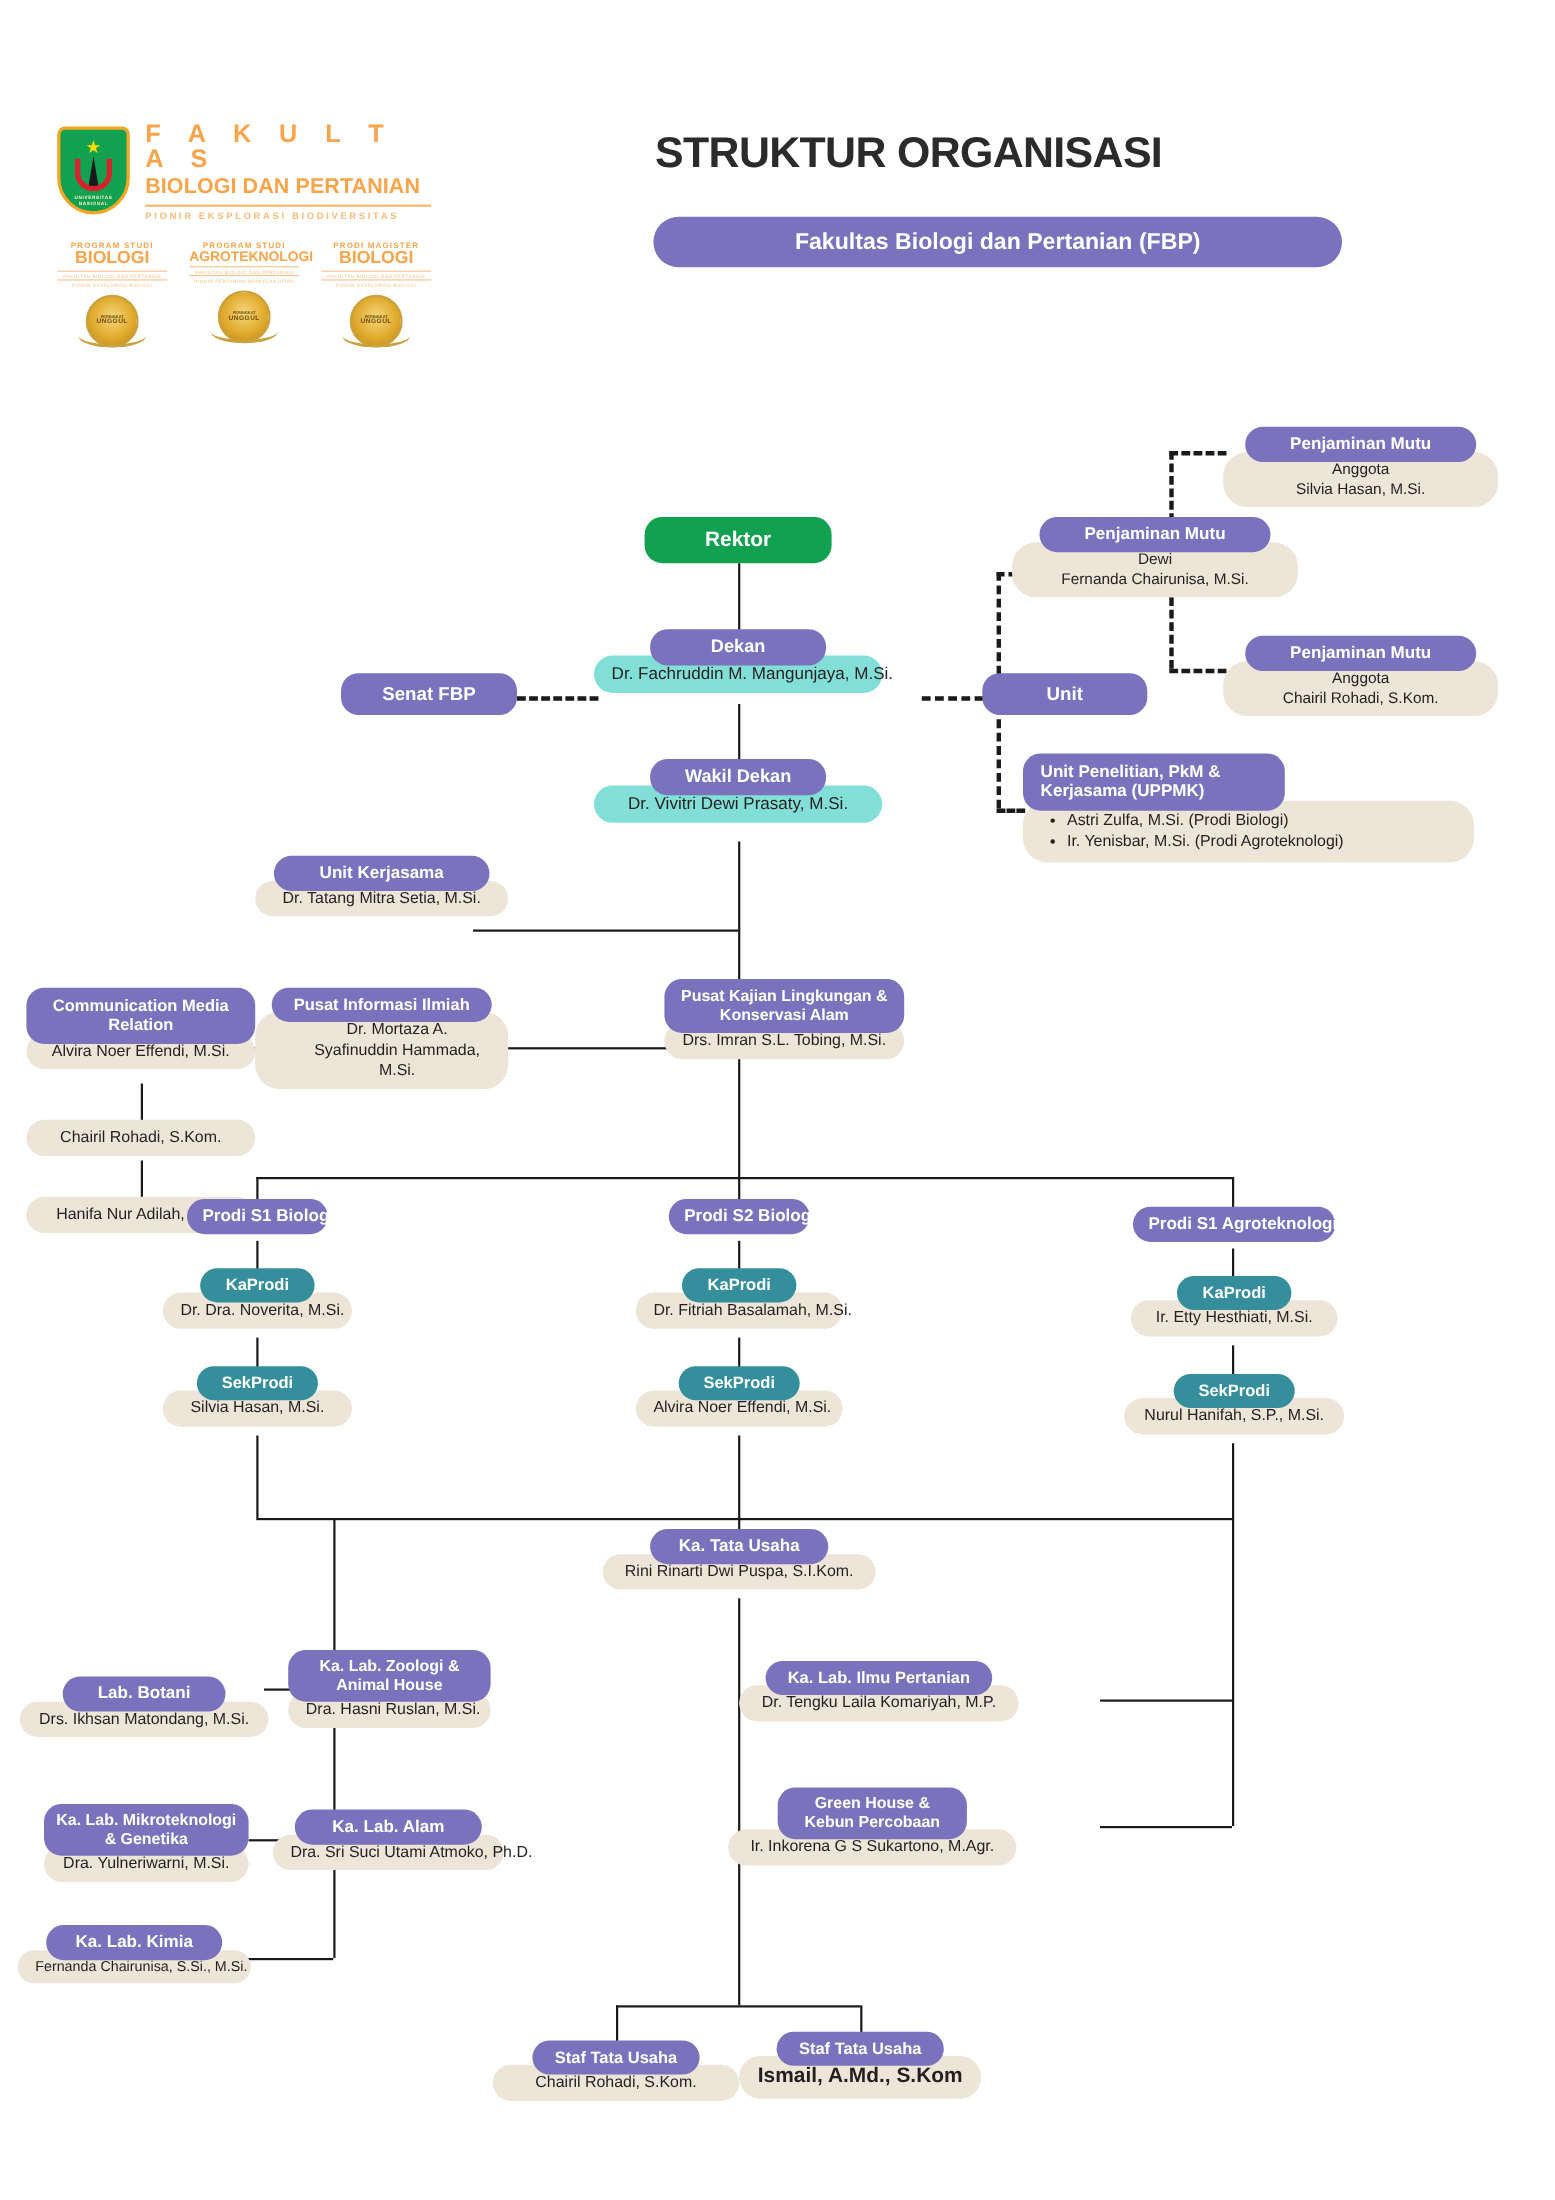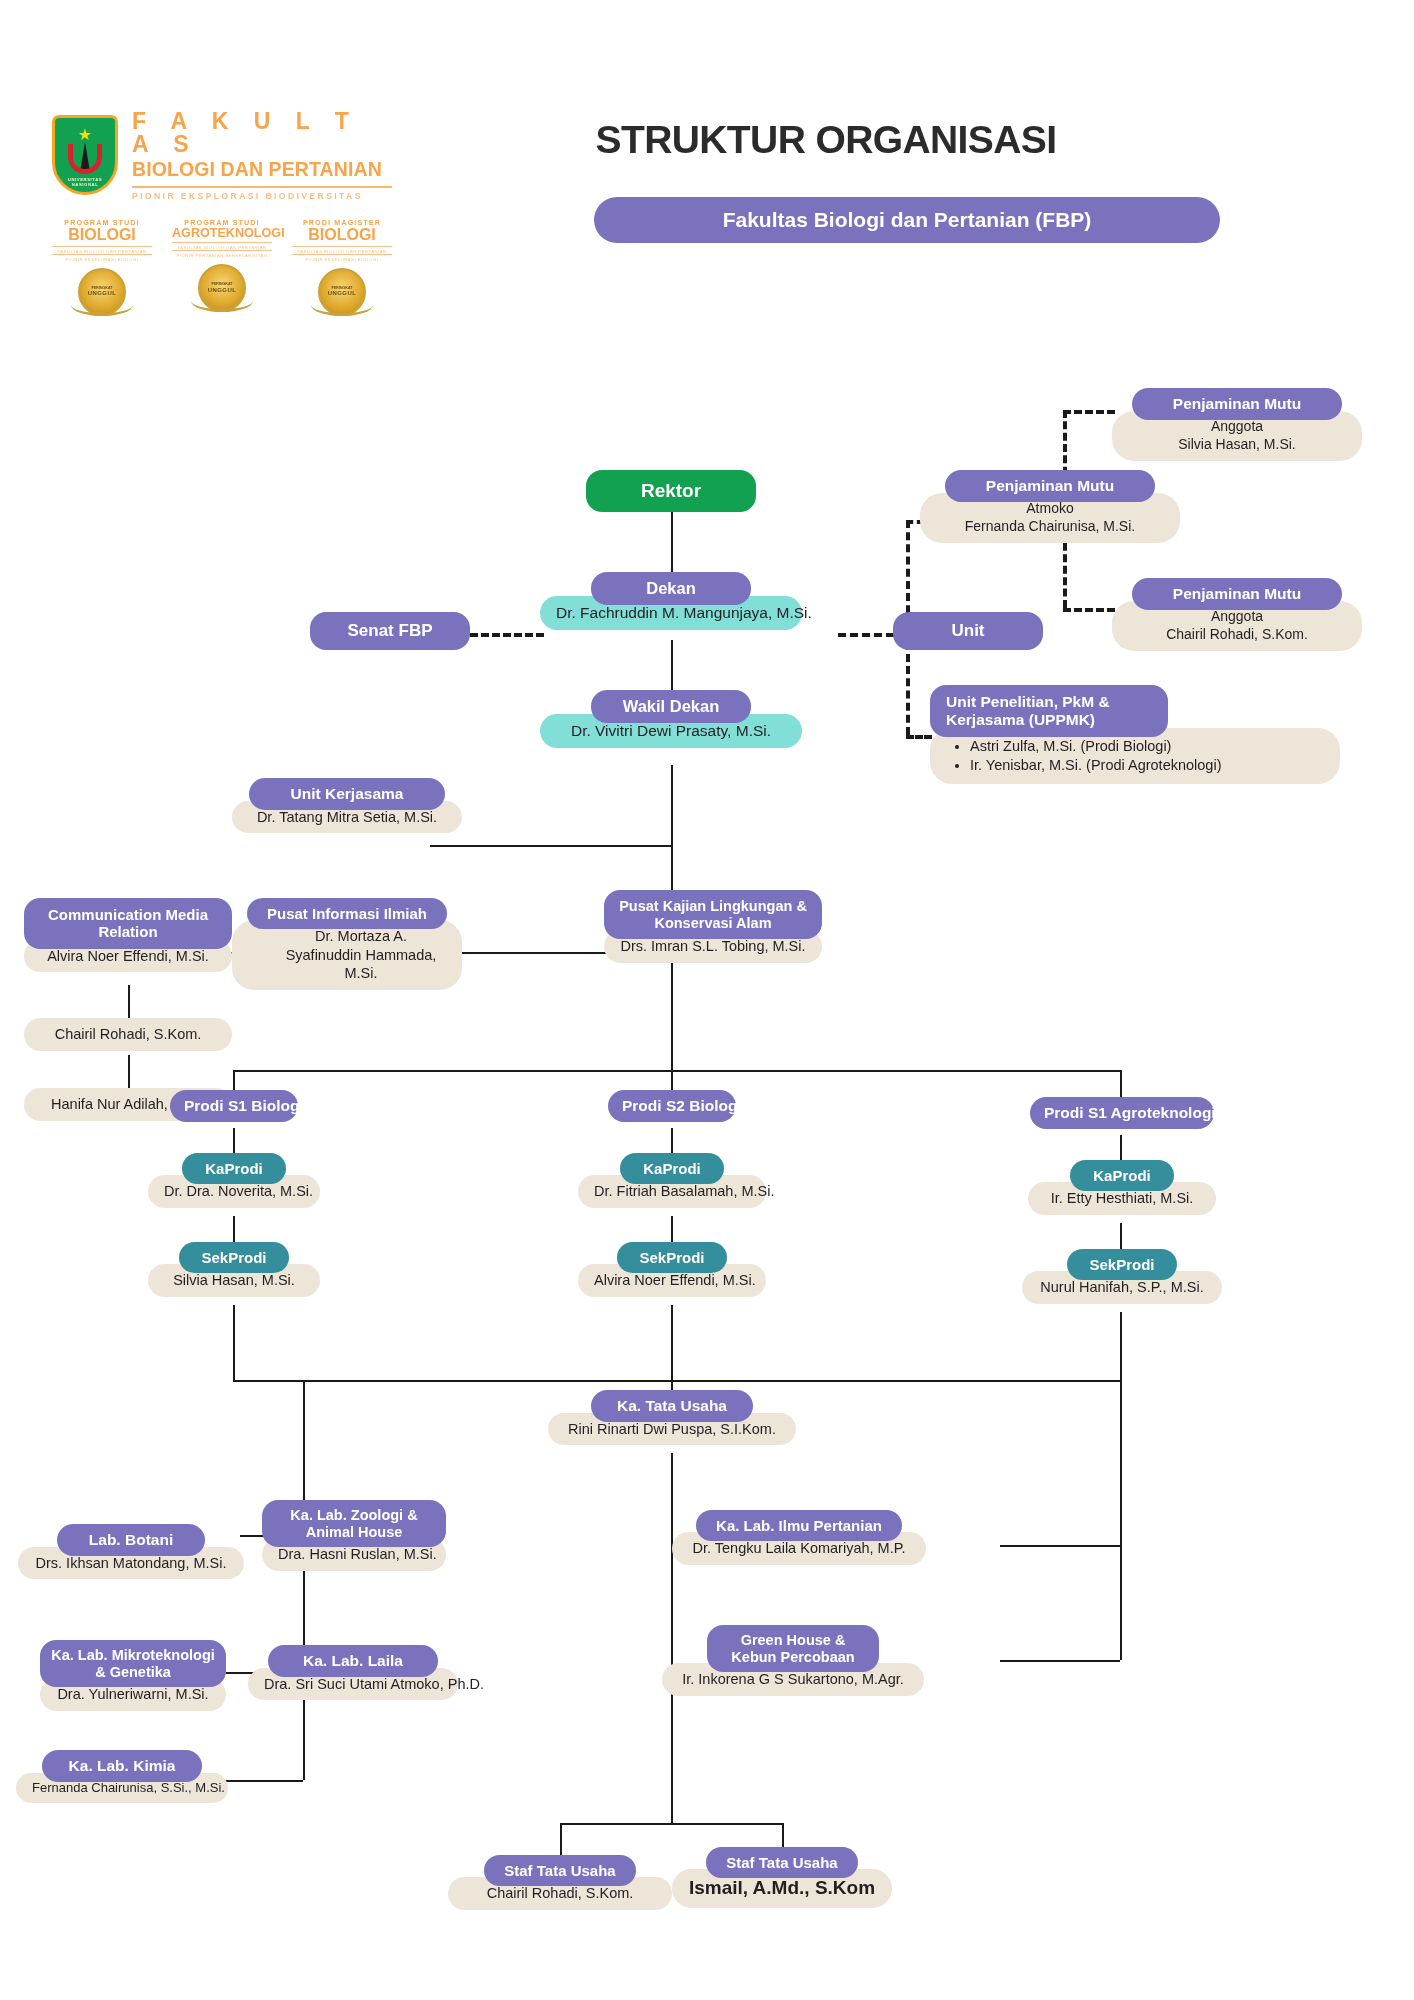--- a/index.html
+++ b/index.html
@@ -297,21 +297,21 @@
     <span class="tag purple" style="width:210px; margin:0 auto; font-size:15.5px;">Penjaminan Mutu</span>
     <span class="name" style="font-size:14px;">
       <span>Anggota</span><br>
       <span>Silvia Hasan, M.Si.</span>
     </span>
   </div>
 
   <div class="node" style="left:920px; top:470px; width:260px;">
     <span class="tag purple" style="width:210px; margin:0 auto; font-size:15.5px;">Penjaminan Mutu</span>
     <span class="name" style="font-size:14px;">
-      <span>Atmoko</span><br>
+      <span>Dewi</span><br>
       <span>Fernanda Chairunisa, M.Si.</span>
     </span>
   </div>
 
   <div class="node" style="left:1112px; top:578px; width:250px;">
     <span class="tag purple" style="width:210px; margin:0 auto; font-size:15.5px;">Penjaminan Mutu</span>
     <span class="name" style="font-size:14px;">
       <span>Anggota</span><br>
       <span>Chairil Rohadi, S.Kom.</span>
     </span>
@@ -403,21 +403,21 @@
     <span class="tag purple wrap" style="font-size:14.5px; padding:7px 12px; text-align:center;">Ka. Lab. Zoologi &amp; Animal House</span>
     <span class="name" style="font-size:14.5px;">Dra. Hasni Ruslan, M.Si.</span>
   </div>
 
   <div class="node" style="left:40px; top:1640px; width:186px;">
     <span class="tag purple wrap" style="font-size:14.5px; padding:7px 10px;">Ka. Lab. Mikroteknologi &amp; Genetika</span>
     <span class="name" style="font-size:14.5px;">Dra. Yulneriwarni, M.Si.</span>
   </div>
 
   <div class="node" style="left:248px; top:1645px; width:210px;">
-    <span class="tag purple" style="width:170px; margin:0 auto; font-size:15.5px;">Ka. Lab. Laila</span>
+    <span class="tag purple" style="width:170px; margin:0 auto; font-size:15.5px;">Ka. Lab. Alam</span>
     <span class="name" style="font-size:14.5px;">Dra. Sri Suci Utami Atmoko, Ph.D.</span>
   </div>
 
   <div class="node" style="left:16px; top:1750px; width:212px;">
     <span class="tag purple" style="width:160px; margin:0 auto; font-size:15.5px;">Ka. Lab. Kimia</span>
     <span class="name" style="font-size:13px;">Fernanda Chairunisa, S.Si., M.Si.</span>
   </div>
 
   <div class="node" style="left:672px; top:1510px; width:254px;">
     <span class="tag purple" style="width:206px; margin:0 auto; font-size:15px;">Ka. Lab. Ilmu Pertanian</span>

